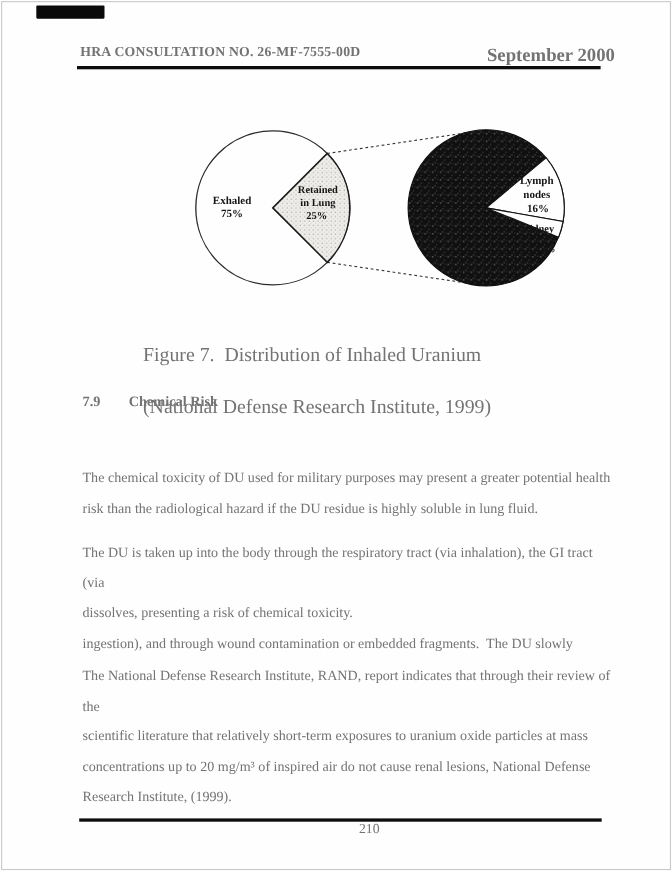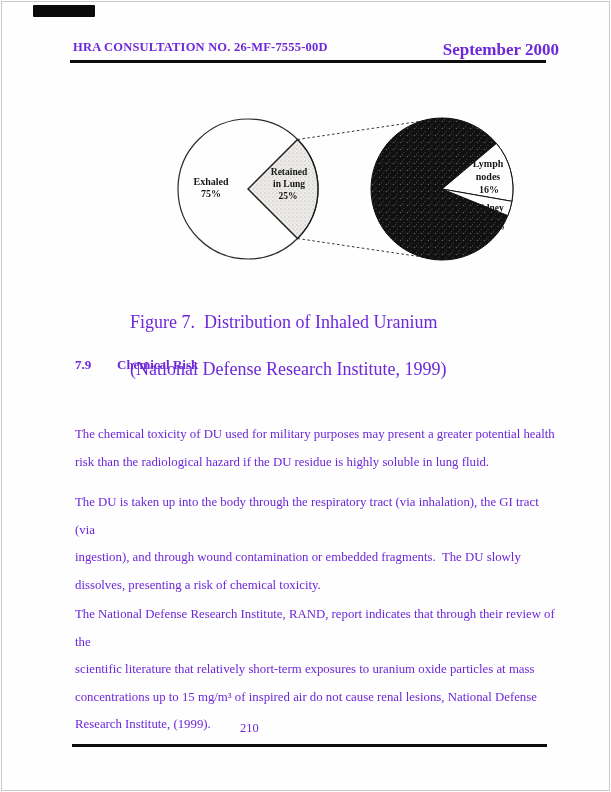--- a/index.html
+++ b/index.html
@@ -1,21 +1,21 @@
 <!DOCTYPE html>
 <html><head>
 <meta charset="utf-8">
 <style>
   html,body{margin:0;padding:0;background:#e8e8e8;}
   .page{
     position:relative;
     width:611px;height:792px;
     background:#fefefe;
     font-family:"Liberation Serif","DejaVu Serif",serif;
-    color:#6d28d9;
+    color:#737373;
     overflow:hidden;
     outline:1px solid #c9c9c9;
     outline-offset:-2px;
     margin:0 auto;
   }
   .scan-mark{
     position:absolute;left:33px;top:5px;width:62px;height:12px;
     background:#0a0a0a;border-radius:1px;
   }
   .header-left{
@@ -41,22 +41,22 @@
   .section-heading .num{display:inline-block;width:42px;}
   .para{
     position:absolute;left:75px;width:480px;
     font-size:12.8px;line-height:27.5px;
   }
   .para .line{white-space:pre-wrap;}
   #para1{top:404px;margin-top:17px;}
   #para2{top:489px;}
   #para3{top:601px;}
   .page-number{
-    position:absolute;left:240px;top:721px;width:105px;
-    text-align:left;font-size:12.5px;
+    position:absolute;left:240px;top:746px;width:105px;
+    text-align:right;font-size:12.5px;
   }
   .pie-label{font-family:"Liberation Serif","DejaVu Serif",serif;font-weight:bold;fill:#161616;}
 </style>
 </head>
 <body>
 
 <div class="page">
 
   <div class="scan-mark"></div>
 
@@ -114,27 +114,27 @@
     <span class="num">7.9</span><span>Chemical Risk</span>
   </div>
 
   <div class="para" id="para1">
     <div class="line">The chemical toxicity of DU used for military purposes may present a greater potential health</div>
     <div class="line">risk than the radiological hazard if the DU residue is highly soluble in lung fluid.</div>
   </div>
 
   <div class="para" id="para2">
     <div class="line">The DU is taken up into the body through the respiratory tract (via inhalation), the GI tract (via</div>
+    <div class="line">dissolves, presenting a risk of chemical toxicity.</div>
     <div class="line">ingestion), and through wound contamination or embedded fragments.  The DU slowly</div>
-    <div class="line">dissolves, presenting a risk of chemical toxicity.</div>
   </div>
 
   <div class="para" id="para3">
     <div class="line">The National Defense Research Institute, RAND, report indicates that through their review of the</div>
     <div class="line">scientific literature that relatively short-term exposures to uranium oxide particles at mass</div>
-    <div class="line">concentrations up to 15 mg/m³ of inspired air do not cause renal lesions, National Defense</div>
+    <div class="line">concentrations up to 20 mg/m³ of inspired air do not cause renal lesions, National Defense</div>
     <div class="line">Research Institute, (1999).</div>
   </div>
 
   <div class="rule footer"></div>
   <div class="page-number">210</div>
 
 </div>
 
 </body></html>

